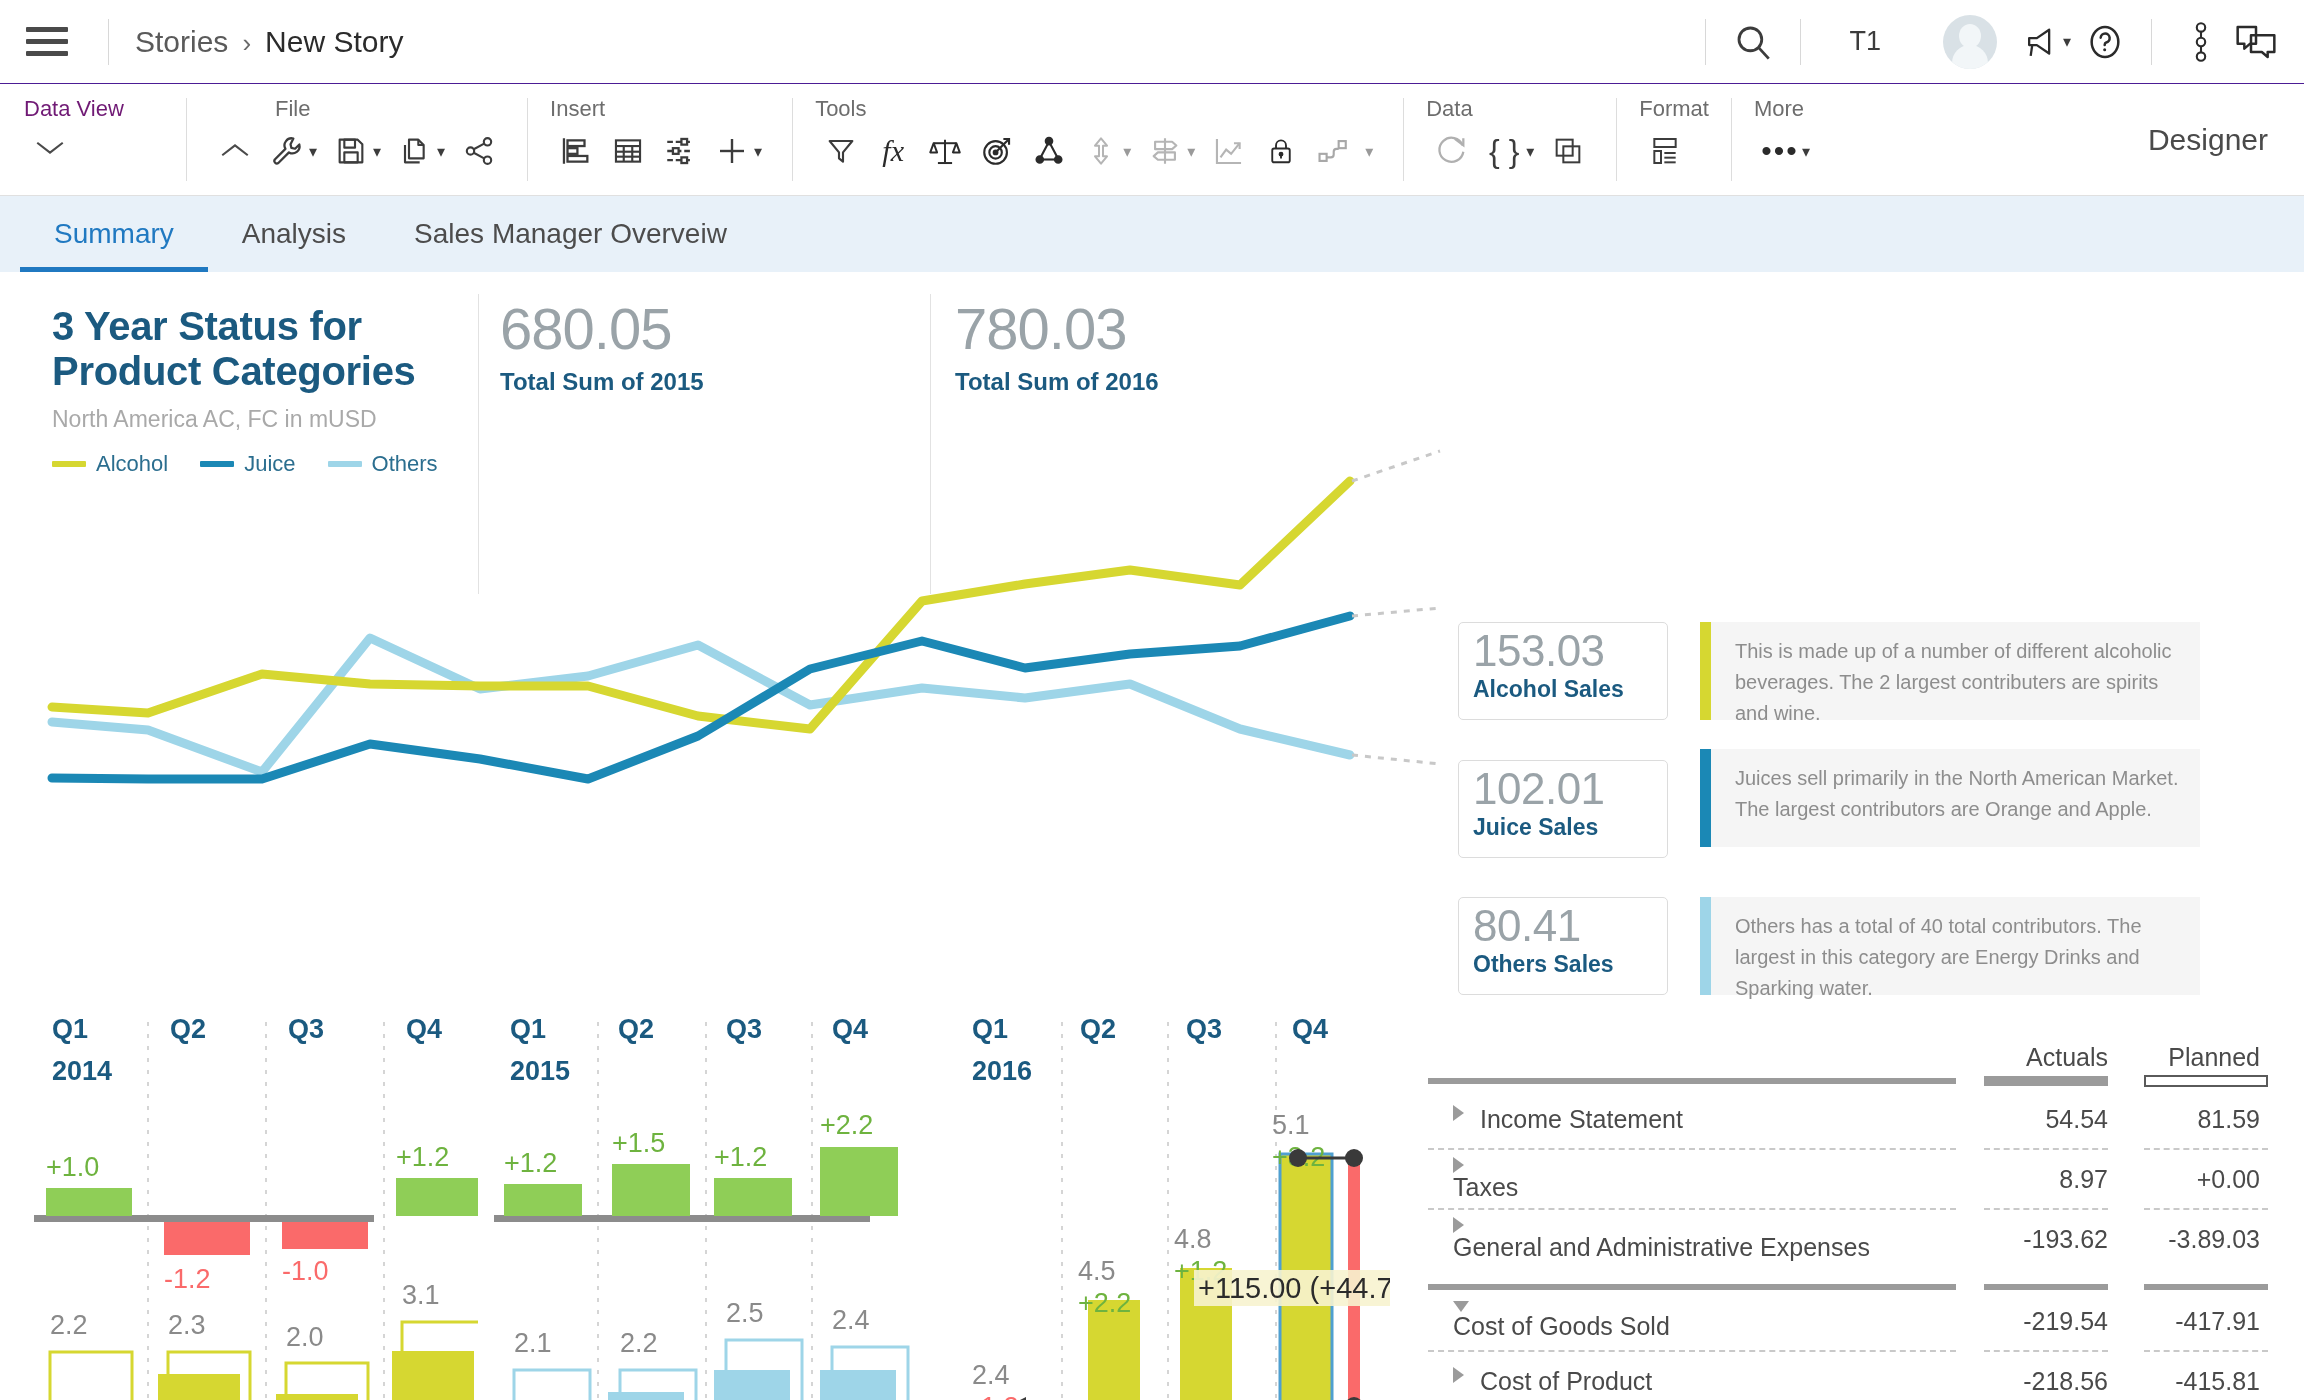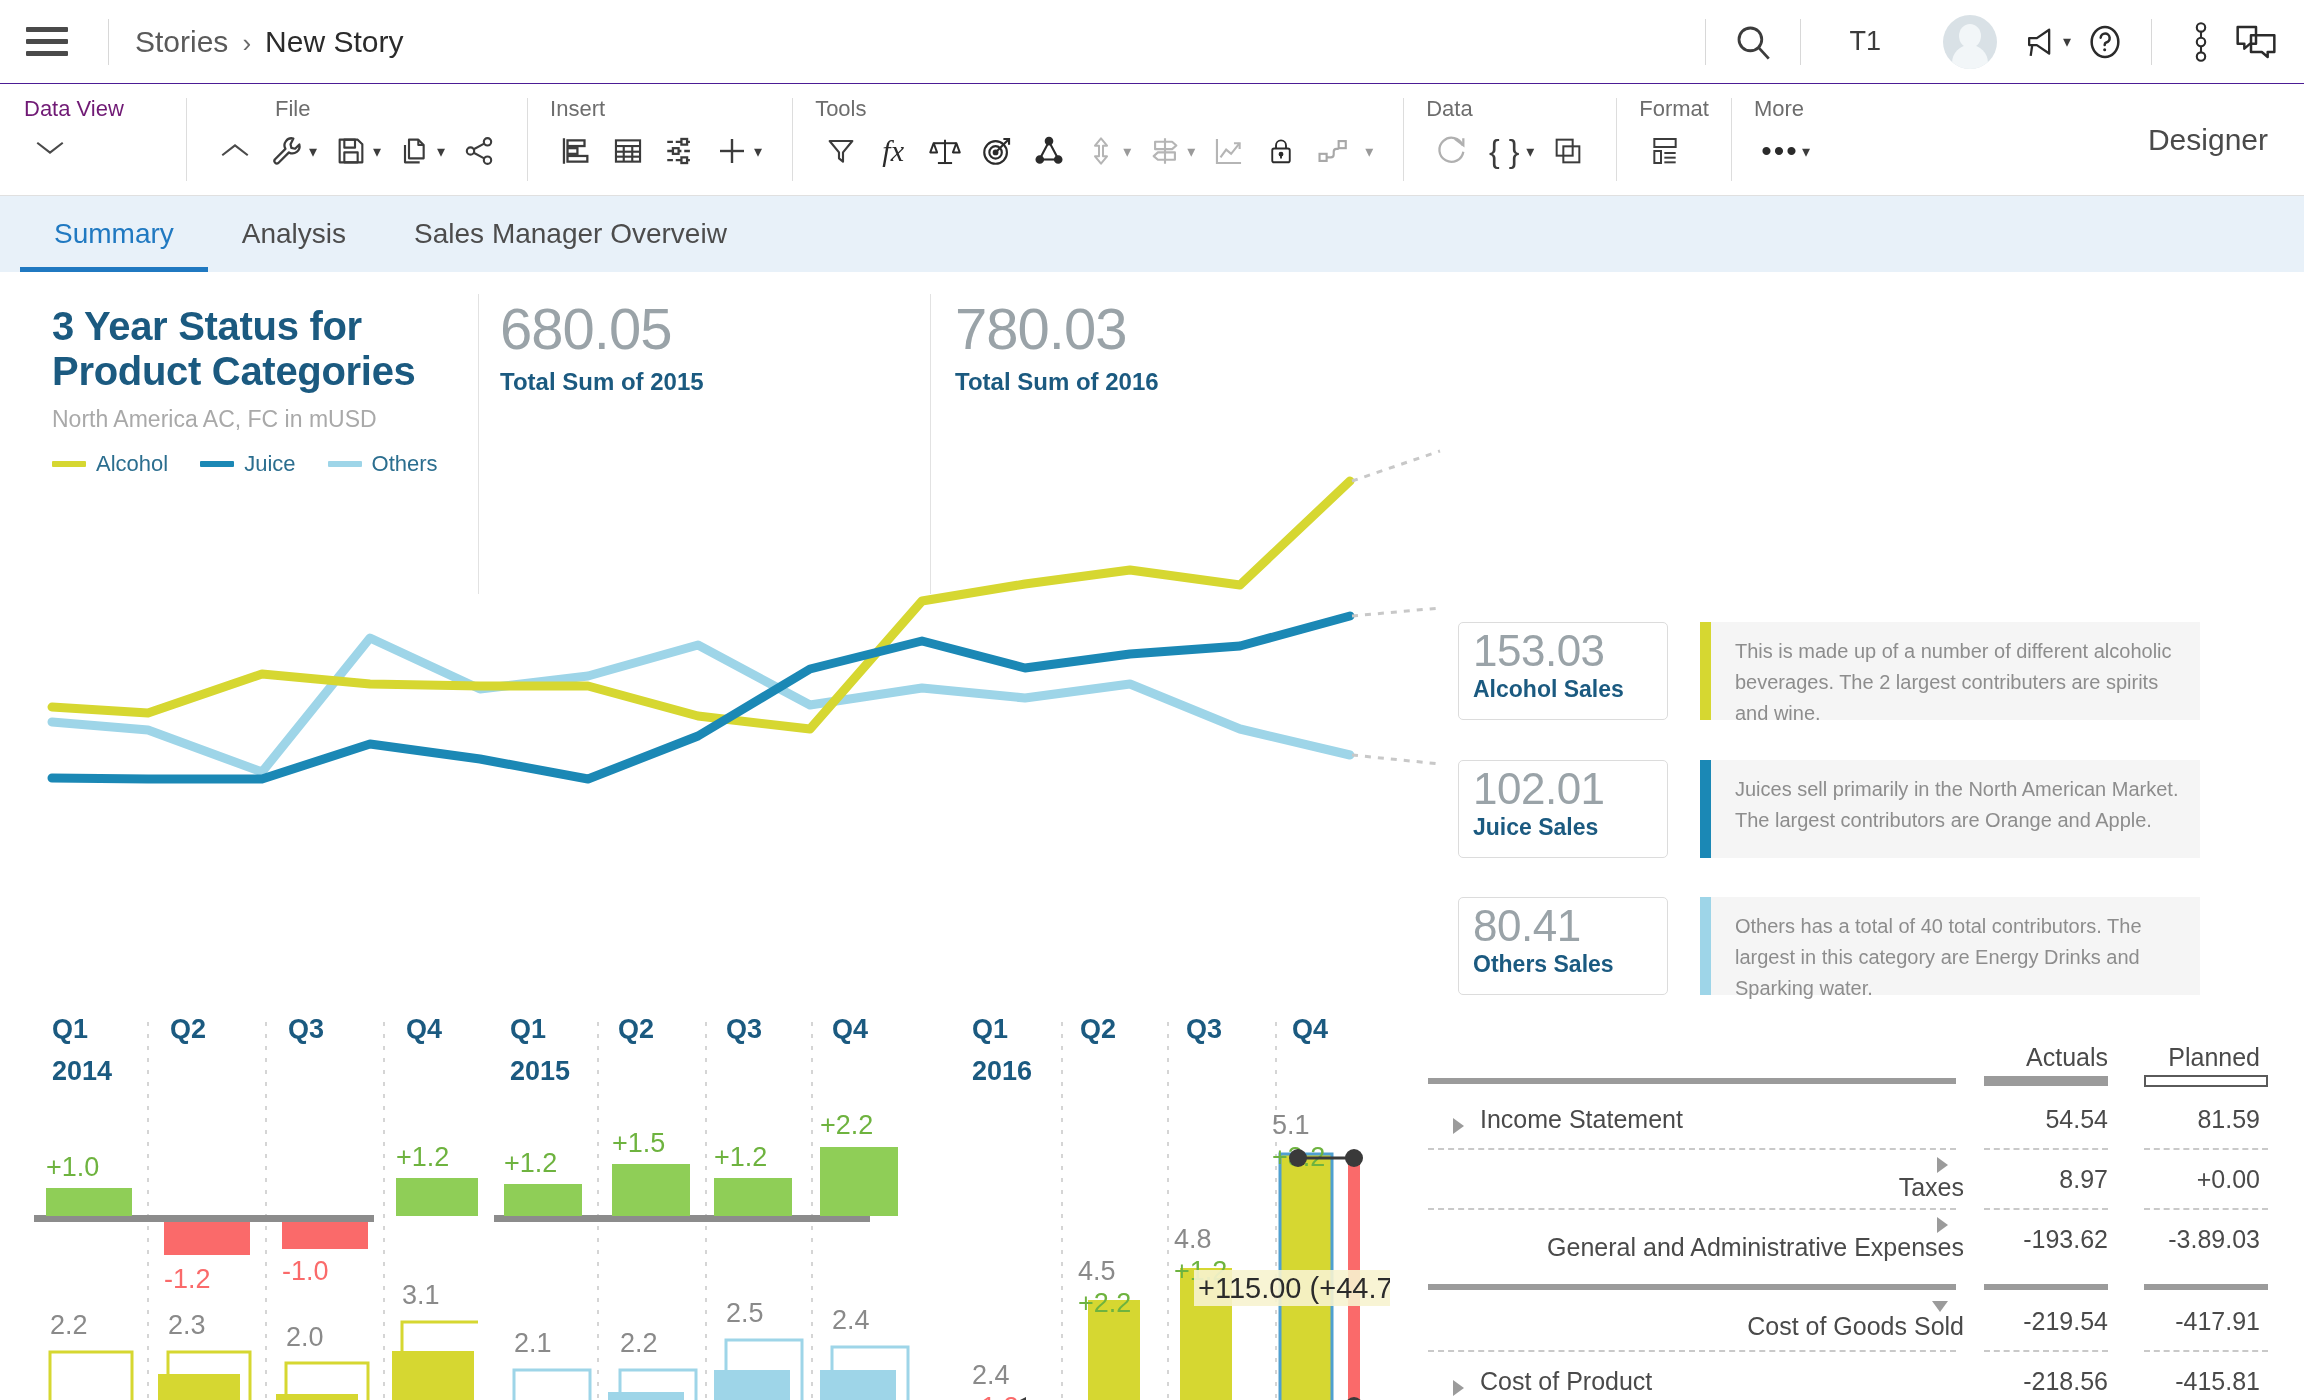--- a/index.html
+++ b/index.html
@@ -93,21 +93,21 @@
   
   .ftable { position:absolute; left:1428px; top:748px; width:840px; font-size:25px; color:#4a4a4a; }
   .ft-head { display:flex; align-items:flex-end; height:52px; }
   .ft-head .c-lbl { flex:1 1 auto; }
   .ft-head .c-val { width:152px; text-align:right; padding-right:8px; }
   .ft-rule { display:flex; align-items:center; height:18px; }
   .ft-rule .r-lbl { flex:1 1 auto; height:6px; background:#9b9b9b; margin-right:28px;}
   .ft-rule .r-a { width:124px; height:10px; background:#9b9b9b; margin-right:36px;}
   .ft-rule .r-p { width:124px; height:12px; border:2px solid #5a5a5a; background:#fff;}
   .ft-row { display:flex; align-items:center; height:58px; }
-  .ft-row .lbl { flex:1 1 auto; display:flex; align-items:flex-end;padding-left:25px; }
+  .ft-row .lbl { flex:1 1 auto; display:flex; align-items:flex-start;padding-left:25px; }
   .ft-row .val { width:152px; text-align:right; padding-right:8px; }
   .tri { width:0; height:0; margin-right:16px; flex:0 0 auto;}
   .tri.right { border-left:11px solid #9b9b9b; border-top:8px solid transparent; border-bottom:8px solid transparent; }
   .tri.down { border-top:11px solid #9b9b9b; border-left:8px solid transparent; border-right:8px solid transparent; }
   .ft-dash { display:flex; height:2px; align-items:center; }
   .ft-dash .d-lbl { flex:1 1 auto; height:0; border-top:2px dashed #c9c9c9; margin-right:28px;}
   .ft-dash .d-a { width:124px; height:0; border-top:2px dashed #c9c9c9; margin-right:36px;}
   .ft-dash .d-p { width:124px; height:0; border-top:2px dashed #c9c9c9;}
   .ft-thick { display:flex; height:10px; align-items:center; }
   .ft-thick .t-lbl { flex:1 1 auto; height:6px; background:#9b9b9b; margin-right:28px;}
@@ -469,21 +469,21 @@
     </div>
     <div class="notebox" style="left:1700px; top:350px; width:500px; height:98px;">
       <div class="bar" style="background:#d6d731"></div>
       <div class="txt">This is made up of a number of different alcoholic beverages. The 2 largest contributers are spirits and wine.</div>
     </div>
 
     <div class="kpicard" style="left:1458px; top:488px;">
       <div class="num">102.01</div>
       <div class="cap">Juice Sales</div>
     </div>
-    <div class="notebox" style="left:1700px; top:488px; width:500px; height:98px;">
+    <div class="notebox" style="left:1700px; top:477px; width:500px; height:98px;">
       <div class="bar" style="background:#1b88b5"></div>
       <div class="txt">Juices sell primarily in the North American Market. The largest contributors are Orange and Apple.</div>
     </div>
 
     <div class="kpicard" style="left:1458px; top:625px;">
       <div class="num">80.41</div>
       <div class="cap">Others Sales</div>
     </div>
     <div class="notebox" style="left:1700px; top:625px; width:500px; height:98px;">
       <div class="bar" style="background:#9ed5e8"></div>

